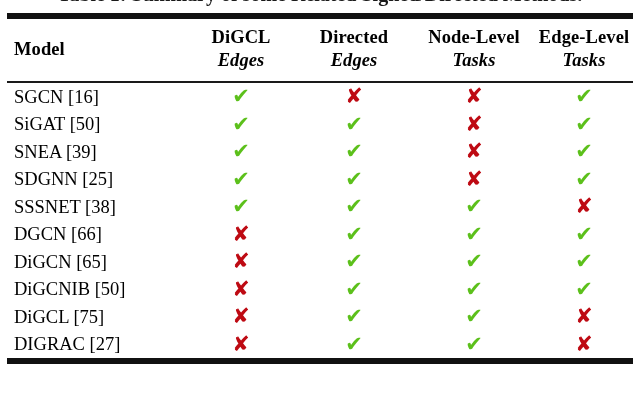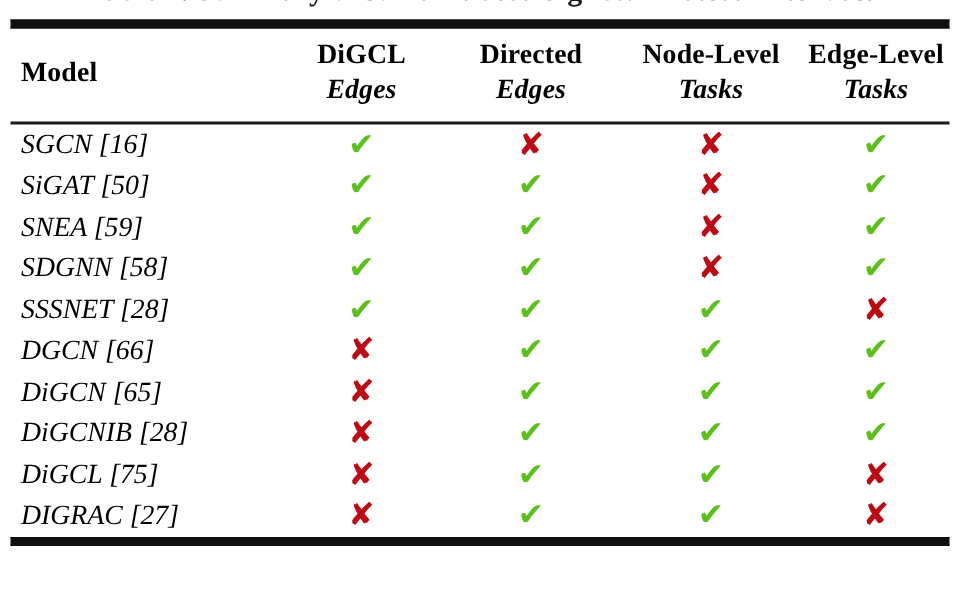--- a/index.html
+++ b/index.html
@@ -98,21 +98,20 @@
     font-size: 18.5px;
     line-height: 20px;
     height: 27.5px;
     padding: 0;
     vertical-align: middle;
   }
   tbody td.cell-model {
     text-align: left;
     padding-left: 7px;
     white-space: nowrap;
-    font-style: italic;
   }
   tbody td.cell-flag {
     text-align: center;
   }
 
   .mark {
     display: inline-block;
     font-size: 21px;
     line-height: 21px;
     font-weight: bold;
@@ -190,56 +189,56 @@
           <td class="cell-flag"><span class="mark yes" style="color: rgb(92, 192, 27);">✔</span></td>
         </tr>
         <tr>
           <td class="cell-model">SiGAT [50]</td>
           <td class="cell-flag"><span class="mark yes" style="color: rgb(92, 192, 27);">✔</span></td>
           <td class="cell-flag"><span class="mark yes" style="color: rgb(92, 192, 27);">✔</span></td>
           <td class="cell-flag"><span class="mark no" style="color: rgb(190, 10, 19);">✘</span></td>
           <td class="cell-flag"><span class="mark yes" style="color: rgb(92, 192, 27);">✔</span></td>
         </tr>
         <tr>
-          <td class="cell-model">SNEA [59]</td>
-          <td class="cell-flag"><span class="mark yes" style="color: rgb(92, 192, 27);">✔</span></td>
-          <td class="cell-flag"><span class="mark yes" style="color: rgb(92, 192, 27);">✔</span></td>
-          <td class="cell-flag"><span class="mark no" style="color: rgb(190, 10, 19);">✘</span></td>
-          <td class="cell-flag"><span class="mark yes" style="color: rgb(92, 192, 27);">✔</span></td>
-        </tr>
-        <tr>
-          <td class="cell-model">SDGNN [58]</td>
-          <td class="cell-flag"><span class="mark yes" style="color: rgb(92, 192, 27);">✔</span></td>
-          <td class="cell-flag"><span class="mark yes" style="color: rgb(92, 192, 27);">✔</span></td>
-          <td class="cell-flag"><span class="mark no" style="color: rgb(190, 10, 19);">✘</span></td>
-          <td class="cell-flag"><span class="mark yes" style="color: rgb(92, 192, 27);">✔</span></td>
-        </tr>
-        <tr>
-          <td class="cell-model">SSSNET [28]</td>
+          <td class="cell-model">SNEA [39]</td>
+          <td class="cell-flag"><span class="mark yes" style="color: rgb(92, 192, 27);">✔</span></td>
+          <td class="cell-flag"><span class="mark yes" style="color: rgb(92, 192, 27);">✔</span></td>
+          <td class="cell-flag"><span class="mark no" style="color: rgb(190, 10, 19);">✘</span></td>
+          <td class="cell-flag"><span class="mark yes" style="color: rgb(92, 192, 27);">✔</span></td>
+        </tr>
+        <tr>
+          <td class="cell-model">SDGNN [25]</td>
+          <td class="cell-flag"><span class="mark yes" style="color: rgb(92, 192, 27);">✔</span></td>
+          <td class="cell-flag"><span class="mark yes" style="color: rgb(92, 192, 27);">✔</span></td>
+          <td class="cell-flag"><span class="mark no" style="color: rgb(190, 10, 19);">✘</span></td>
+          <td class="cell-flag"><span class="mark yes" style="color: rgb(92, 192, 27);">✔</span></td>
+        </tr>
+        <tr>
+          <td class="cell-model">SSSNET [38]</td>
           <td class="cell-flag"><span class="mark yes" style="color: rgb(92, 192, 27);">✔</span></td>
           <td class="cell-flag"><span class="mark yes" style="color: rgb(92, 192, 27);">✔</span></td>
           <td class="cell-flag"><span class="mark yes" style="color: rgb(92, 192, 27);">✔</span></td>
           <td class="cell-flag"><span class="mark no" style="color: rgb(190, 10, 19);">✘</span></td>
         </tr>
         <tr>
           <td class="cell-model">DGCN [66]</td>
           <td class="cell-flag"><span class="mark no" style="color: rgb(190, 10, 19);">✘</span></td>
           <td class="cell-flag"><span class="mark yes" style="color: rgb(92, 192, 27);">✔</span></td>
           <td class="cell-flag"><span class="mark yes" style="color: rgb(92, 192, 27);">✔</span></td>
           <td class="cell-flag"><span class="mark yes" style="color: rgb(92, 192, 27);">✔</span></td>
         </tr>
         <tr>
           <td class="cell-model">DiGCN [65]</td>
           <td class="cell-flag"><span class="mark no" style="color: rgb(190, 10, 19);">✘</span></td>
           <td class="cell-flag"><span class="mark yes" style="color: rgb(92, 192, 27);">✔</span></td>
           <td class="cell-flag"><span class="mark yes" style="color: rgb(92, 192, 27);">✔</span></td>
           <td class="cell-flag"><span class="mark yes" style="color: rgb(92, 192, 27);">✔</span></td>
         </tr>
         <tr>
-          <td class="cell-model">DiGCNIB [28]</td>
+          <td class="cell-model">DiGCNIB [50]</td>
           <td class="cell-flag"><span class="mark no" style="color: rgb(190, 10, 19);">✘</span></td>
           <td class="cell-flag"><span class="mark yes" style="color: rgb(92, 192, 27);">✔</span></td>
           <td class="cell-flag"><span class="mark yes" style="color: rgb(92, 192, 27);">✔</span></td>
           <td class="cell-flag"><span class="mark yes" style="color: rgb(92, 192, 27);">✔</span></td>
         </tr>
         <tr>
           <td class="cell-model">DiGCL [75]</td>
           <td class="cell-flag"><span class="mark no" style="color: rgb(190, 10, 19);">✘</span></td>
           <td class="cell-flag"><span class="mark yes" style="color: rgb(92, 192, 27);">✔</span></td>
           <td class="cell-flag"><span class="mark yes" style="color: rgb(92, 192, 27);">✔</span></td>

